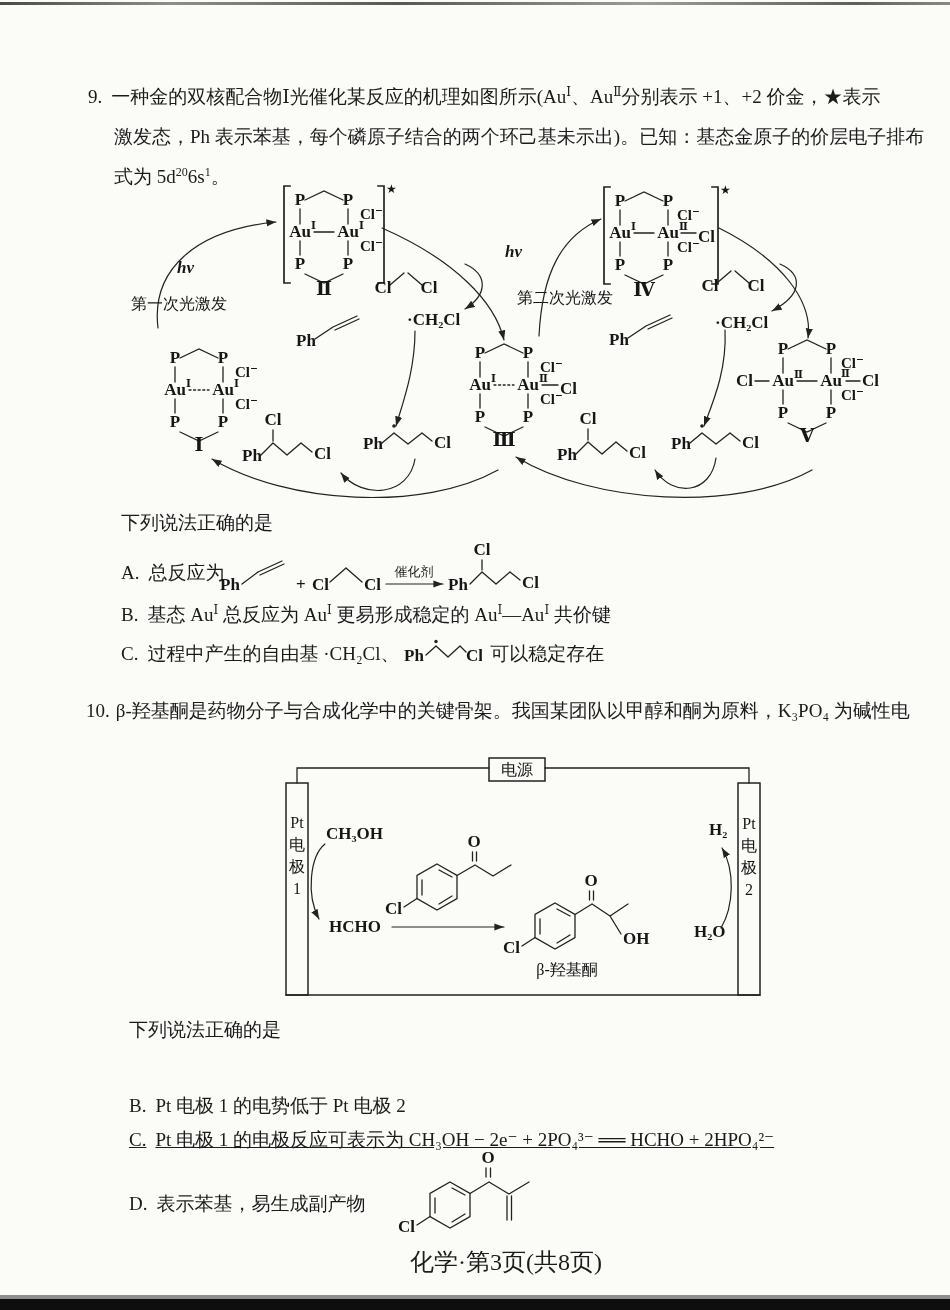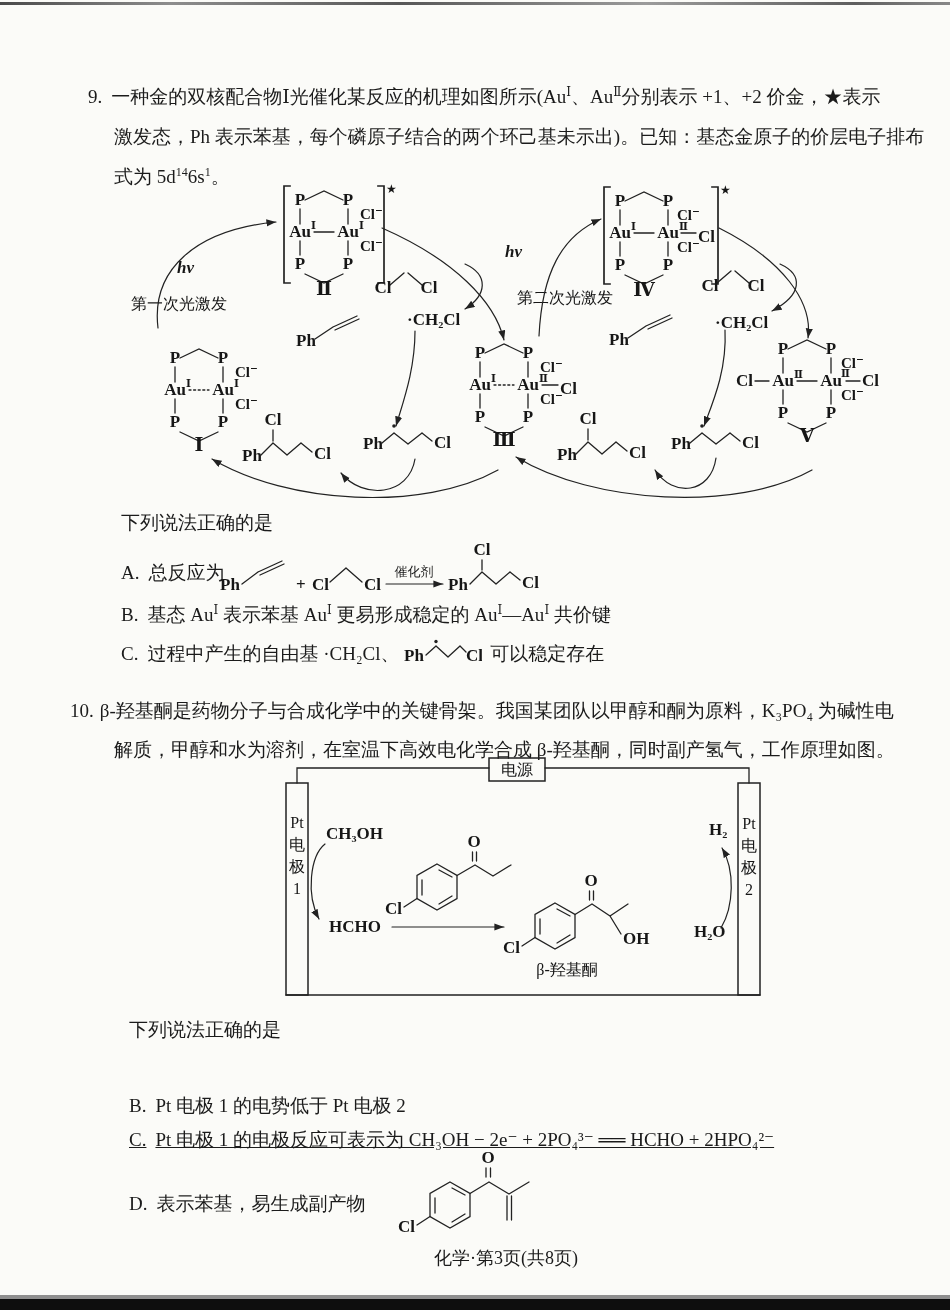--- a/index.html
+++ b/index.html
@@ -6,21 +6,21 @@
   #page{position:relative;width:950px;height:1310px;margin:0 auto;background:#fbfbf8;
         font-family:"Liberation Serif","DejaVu Serif",serif;color:#1b1b1b;overflow:hidden;}
   .tl{position:absolute;font-size:19px;line-height:27px;white-space:nowrap;}
   .qnum{margin-right:9px;}
   .seg{white-space:pre;}
   sup.rn{font-size:12px;line-height:0;}
   .edge-top{position:absolute;left:0;top:2px;width:100%;height:3px;
             background:linear-gradient(90deg,#4a4a4a,#8d8d8d 18%,#575757 42%,#9b9b9b 68%,#5e5e5e 90%,#888);}
   .edge-bottom{position:absolute;left:0;top:1299px;width:100%;height:11px;background:#0e0e0e;}
   .edge-bottom-blur{position:absolute;left:0;top:1295px;width:100%;height:4px;background:#8f8f8f;}
-  .footer{position:absolute;left:0;right:0;top:1246px;text-align:center;text-indent:62px;font-size:18px;}
+  .footer{position:absolute;left:0;right:0;top:1246px;text-align:center;text-indent:62px;font-size:24px;}
   svg.abs{position:absolute;overflow:visible;}
   svg text{font-family:"Liberation Serif","DejaVu Serif",serif;fill:#161616;}
   .at{font-size:17px;font-weight:bold;}
   .sp{font-size:10.5px;font-weight:bold;}
   .ci{font-size:15px;font-weight:bold;}
   .lb{font-size:19px;font-weight:bold;}
   .cn{font-size:16px;}
   .it{font-size:17px;font-style:italic;font-weight:bold;}
   .st{font-size:12px;}
   svg line,svg path,svg polyline,svg polygon{stroke:#222;stroke-width:1.3;fill:none;stroke-linecap:round;}
@@ -36,21 +36,21 @@
 <body>
 
 <div id="page">
   <div class="edge-top"></div>
 
   <div class="tl" style="left:88px;top:83px;">
     <span class="qnum">9.</span><span class="seg">一种金的双核配合物Ⅰ光催化某反应的机理如图所示(Au</span><sup class="rn">Ⅰ</sup><span class="seg">、Au</span><sup class="rn">Ⅱ</sup><span class="seg">分别表示 +1、+2 价金，★表示</span>
   </div>
   <div class="tl" style="left:114px;top:123px;">激发态，Ph 表示苯基，每个磷原子结合的两个环己基未示出)。已知：基态金原子的价层电子排布</div>
   <div class="tl" style="left:114px;top:163px;">
-    <span class="seg">式为 5d</span><sup class="rn">14</sup><span class="seg">6s</span><sup class="rn">1</sup><span class="seg">。</span>
+    <span class="seg">式为 5d</span><sup class="rn">20</sup><span class="seg">6s</span><sup class="rn">1</sup><span class="seg">。</span>
   </div>
 
   <svg class="abs" style="left:115px;top:178px;" width="835" height="340" viewBox="0 0 835 340">
     <defs>
       <marker id="m1" markerWidth="9" markerHeight="7" refX="8" refY="3" orient="auto">
         <path d="M0,0 L8,3 L0,6 Z"></path>
       </marker>
     </defs>
 
     <g>
@@ -279,37 +279,36 @@
     </g>
     <g>
       <path d="M262,46 L274,34 M274,32 L274,22 M274,34 L288,46 M288,46 L302,34 M302,34 L312,42"></path>
       <text class="at" x="240" y="52">Ph</text>
       <text class="at" text-anchor="middle" x="274" y="17">Cl</text>
       <text class="at" x="314" y="50">Cl</text>
     </g>
   </svg>
 
   <div class="tl" style="left:121px;top:601px;">
-    <span class="qnum">B.</span><span class="seg">基态 Au</span><sup class="rn">Ⅰ</sup><span class="seg"> 表示苯基 Au</span><sup class="rn">Ⅰ</sup><span class="seg"> 更易形成稳定的 Au</span><sup class="rn">Ⅰ</sup><span class="seg">—Au</span><sup class="rn">Ⅰ</sup><span class="seg"> 共价键</span>
+    <span class="qnum">B.</span><span class="seg">基态 Au</span><sup class="rn">Ⅰ</sup><span class="seg"> 总反应为 Au</span><sup class="rn">Ⅰ</sup><span class="seg"> 更易形成稳定的 Au</span><sup class="rn">Ⅰ</sup><span class="seg">—Au</span><sup class="rn">Ⅰ</sup><span class="seg"> 共价键</span>
   </div>
 
   <div class="tl" style="left:121px;top:637px;">
     <span class="qnum">C.</span><span class="seg">过程中产生的自由基 ·CH₂Cl、</span><svg class="csvg" width="80" height="30" viewBox="0 0 80 30">
         <path d="M24,18 L34,9 M34,9 L46,20 M46,20 L58,9 M58,9 L64,15"></path>
         <circle cx="34" cy="4.5" r="1.7"></circle>
         <text class="at" x="2" y="24">Ph</text>
         <text class="at" x="64" y="24">Cl</text>
       </svg><span class="seg"> 可以稳定存在</span>
   </div>
 
 
-  <div class="tl" style="left:70px;top:697px;text-align:right;">
+  <div class="tl" style="left:86px;top:697px;text-align:right;">
     <span class="qnum" style="margin-right:6px;">10.</span><span>β-羟基酮是药物分子与合成化学中的关键骨架。我国某团队以甲醇和酮为原料，K₃PO₄ 为碱性电</span>
   </div>
-  <div class="tl" style="left:114px;top:736px;">解质，甲醇和水为溶剂，在室温下高效电化学合成 β-羟基酮，同时副产氢气，工作原理如图。</div>
 
   <svg class="abs" style="left:270px;top:753px;" width="500" height="252" viewBox="0 0 500 252">
     <defs>
       <marker id="m3" markerWidth="9" markerHeight="7" refX="8" refY="3" orient="auto">
         <path d="M0,0 L8,3 L0,6 Z"></path>
       </marker>
     </defs>
     <g>
       <path d="M27,30 L27,15 L219,15"></path>
       <path d="M275,15 L479,15 L479,30"></path>

